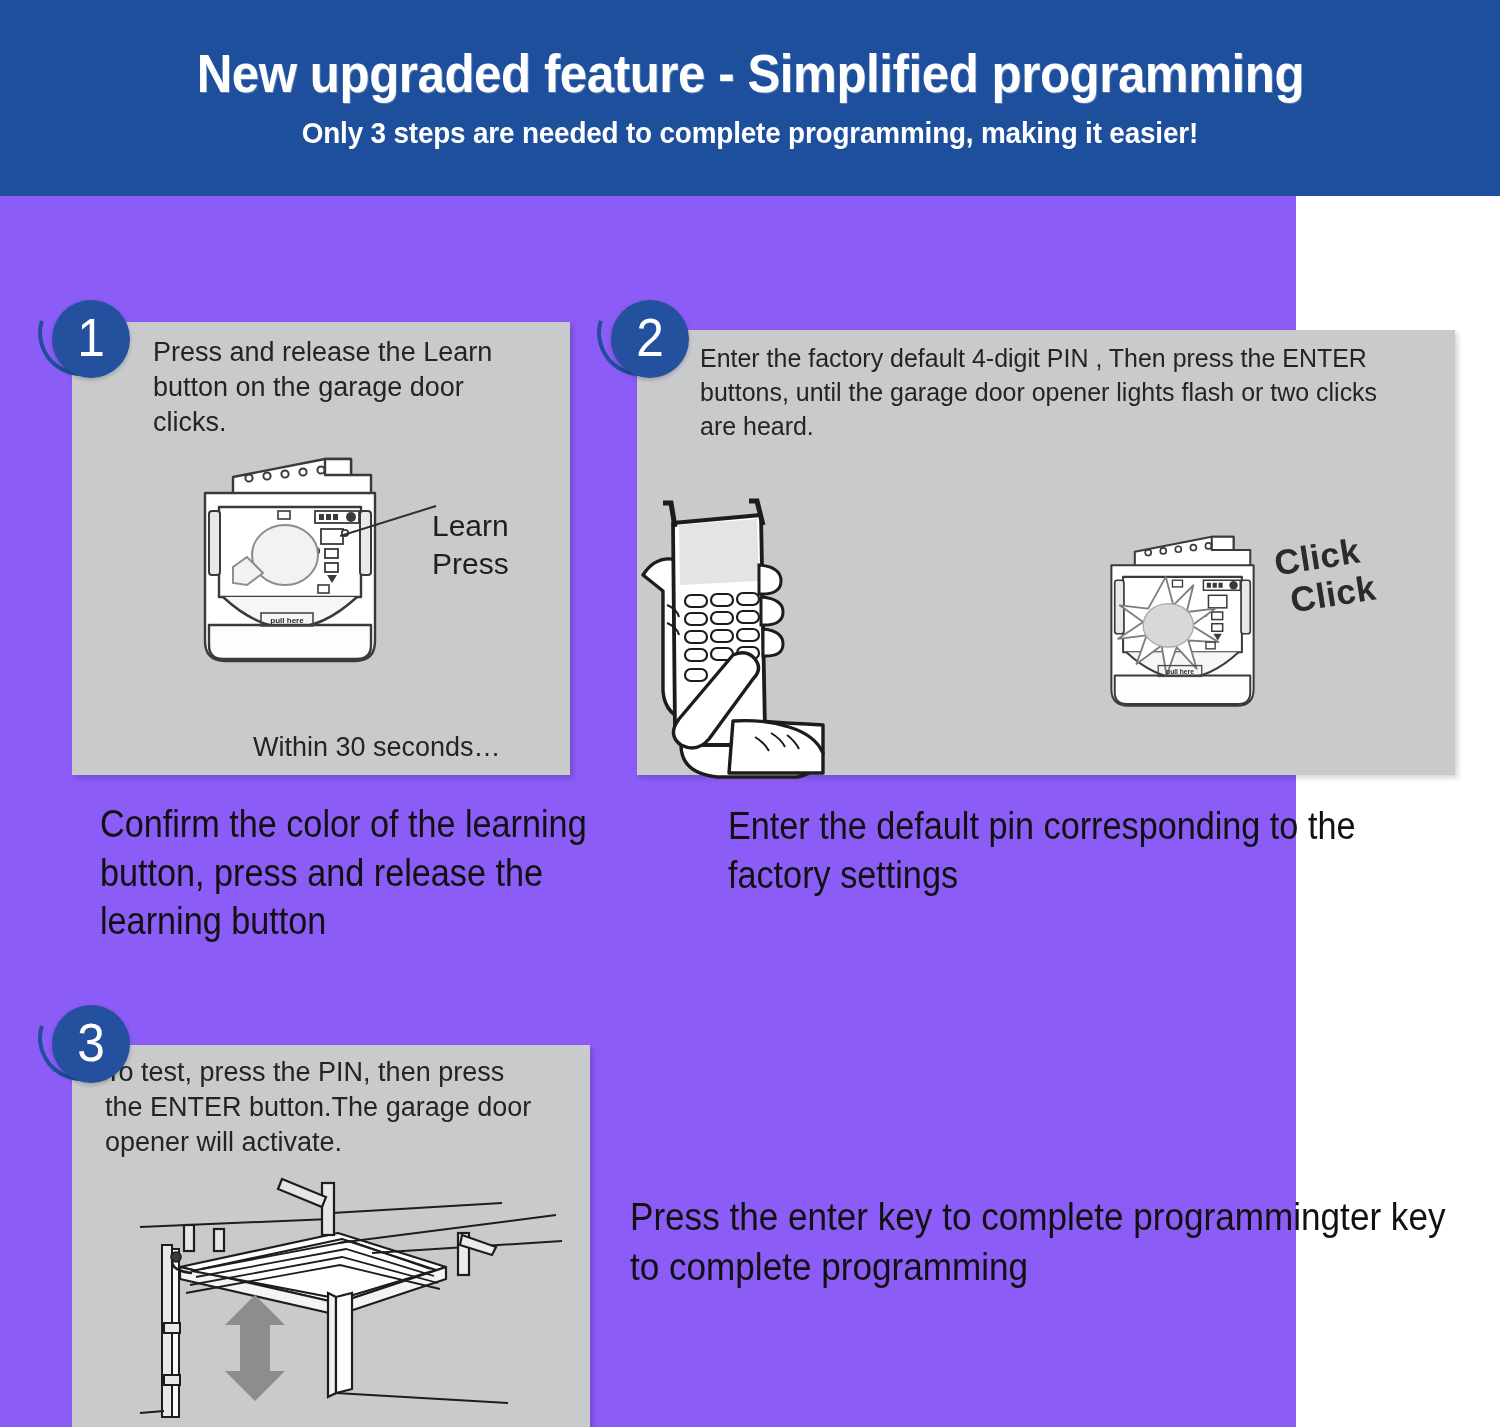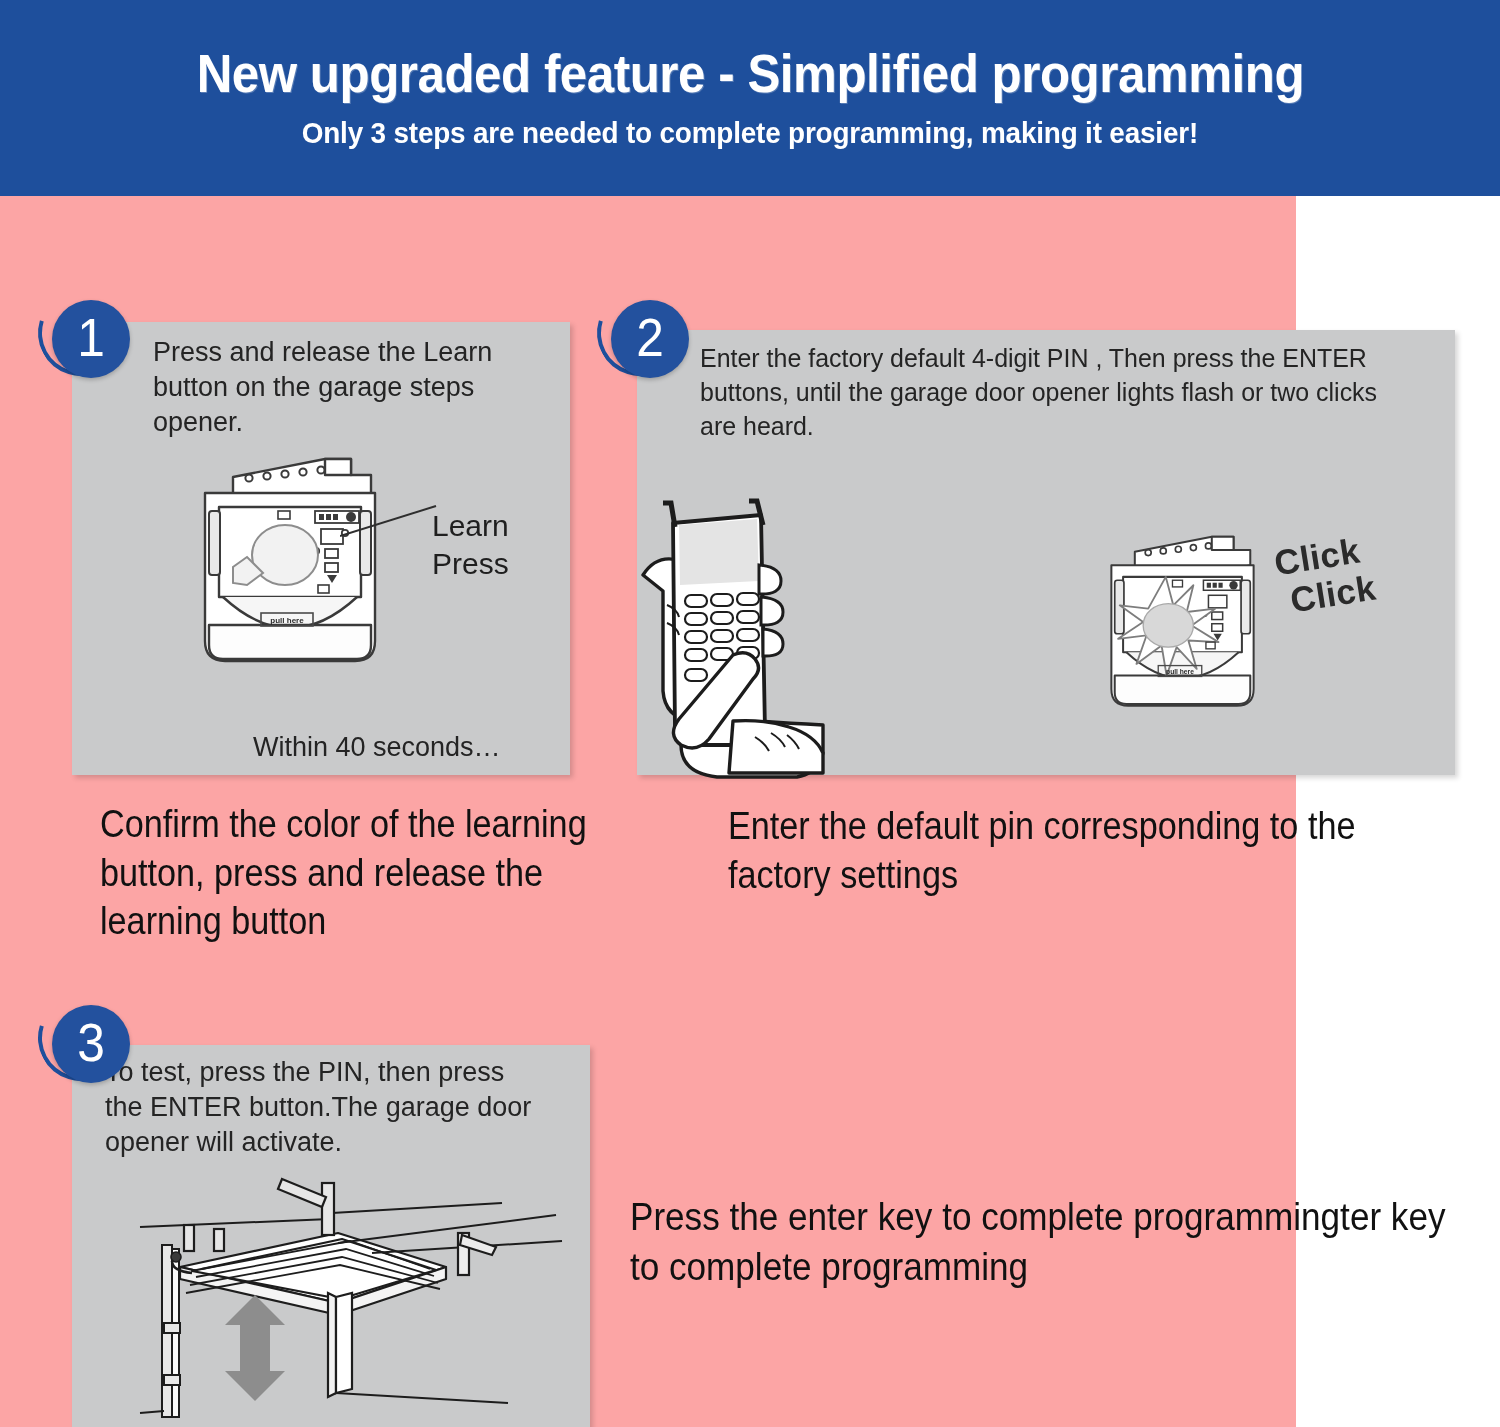--- a/index.html
+++ b/index.html
@@ -4,21 +4,21 @@
 <title>Simplified Programming Instructions</title>
 <style>
   * { box-sizing: border-box; margin: 0; padding: 0; }
   html, body {
     width: 1500px;
     height: 1427px;
     background: #ffffff;
     font-family: "Liberation Sans", sans-serif;
     overflow: hidden;
   }
-  .page { position: relative; width: 1296px; height: 1427px; background:#fca5a5; }
+  .page { position: relative; width: 1296px; height: 1427px; background:#8b5cf6; }
 
   
   .banner {
     position: absolute; left: 0; top: 0; width: 1500px; height: 196px;
     background: #1e4f9c;
     display: flex; flex-direction: column;
     align-items: center; justify-content: center;
   }
   .banner-title {
     color: #ffffff;
@@ -139,21 +139,21 @@
 
   <div class="panel" style="left:72px; top:322px; width:498px; height:453px;"></div>
 
   <div class="badge" style="left:52px; top:300px;">
     <div class="ring"></div>
     <div class="disc">
       <div class="num">1</div>
     </div>
   </div>
 
-  <div class="panel-text" style="left:153px; top:335px; width:372px;">Press and release the Learn button on the garage steps opener.</div>
+  <div class="panel-text" style="left:153px; top:335px; width:372px;">Press and release the Learn button on the garage door clicks.</div>
 
   <div style="position:absolute; left:175px; top:445px; width:230px; height:240px;">
     <svg viewBox="0 0 230 245" width="230" height="245">
       <g fill="#ffffff" stroke="#3a3a3a" stroke-width="2.4" stroke-linejoin="round">
 
         <path d="M58 32 L150 14 L176 14 L176 30 L196 30 L196 48 L178 52 L58 52 Z"></path>
         <rect x="150" y="14" width="26" height="16"></rect>
 
         <path d="M30 48 L200 48 L200 196 Q200 216 180 216 L50 216 Q30 216 30 196 Z"></path>
 
@@ -210,21 +210,21 @@
 
   <svg style="position:absolute; left:340px; top:500px;" width="110" height="40">
     <line x1="0" y1="36" x2="96" y2="6" stroke="#2e2e2e" stroke-width="2"></line>
   </svg>
 
   <div class="learn-label" style="left:432px; top:507px;">
     <div>Learn</div>
     <div>Press</div>
   </div>
 
-  <div class="led-line" style="left:253px; top:730px;">Within 40 seconds…</div>
+  <div class="led-line" style="left:253px; top:730px;">Within 30 seconds…</div>
 
   <div class="caption" style="left:100px; top:800px; width:560px;">Confirm the color of the learning button, press and release the learning button</div>
 
   <div class="panel" style="left:637px; top:330px; width:818px; height:445px;"></div>
 
   <div class="badge" style="left:611px; top:300px;">
     <div class="ring"></div>
     <div class="disc">
       <div class="num">2</div>
     </div>

